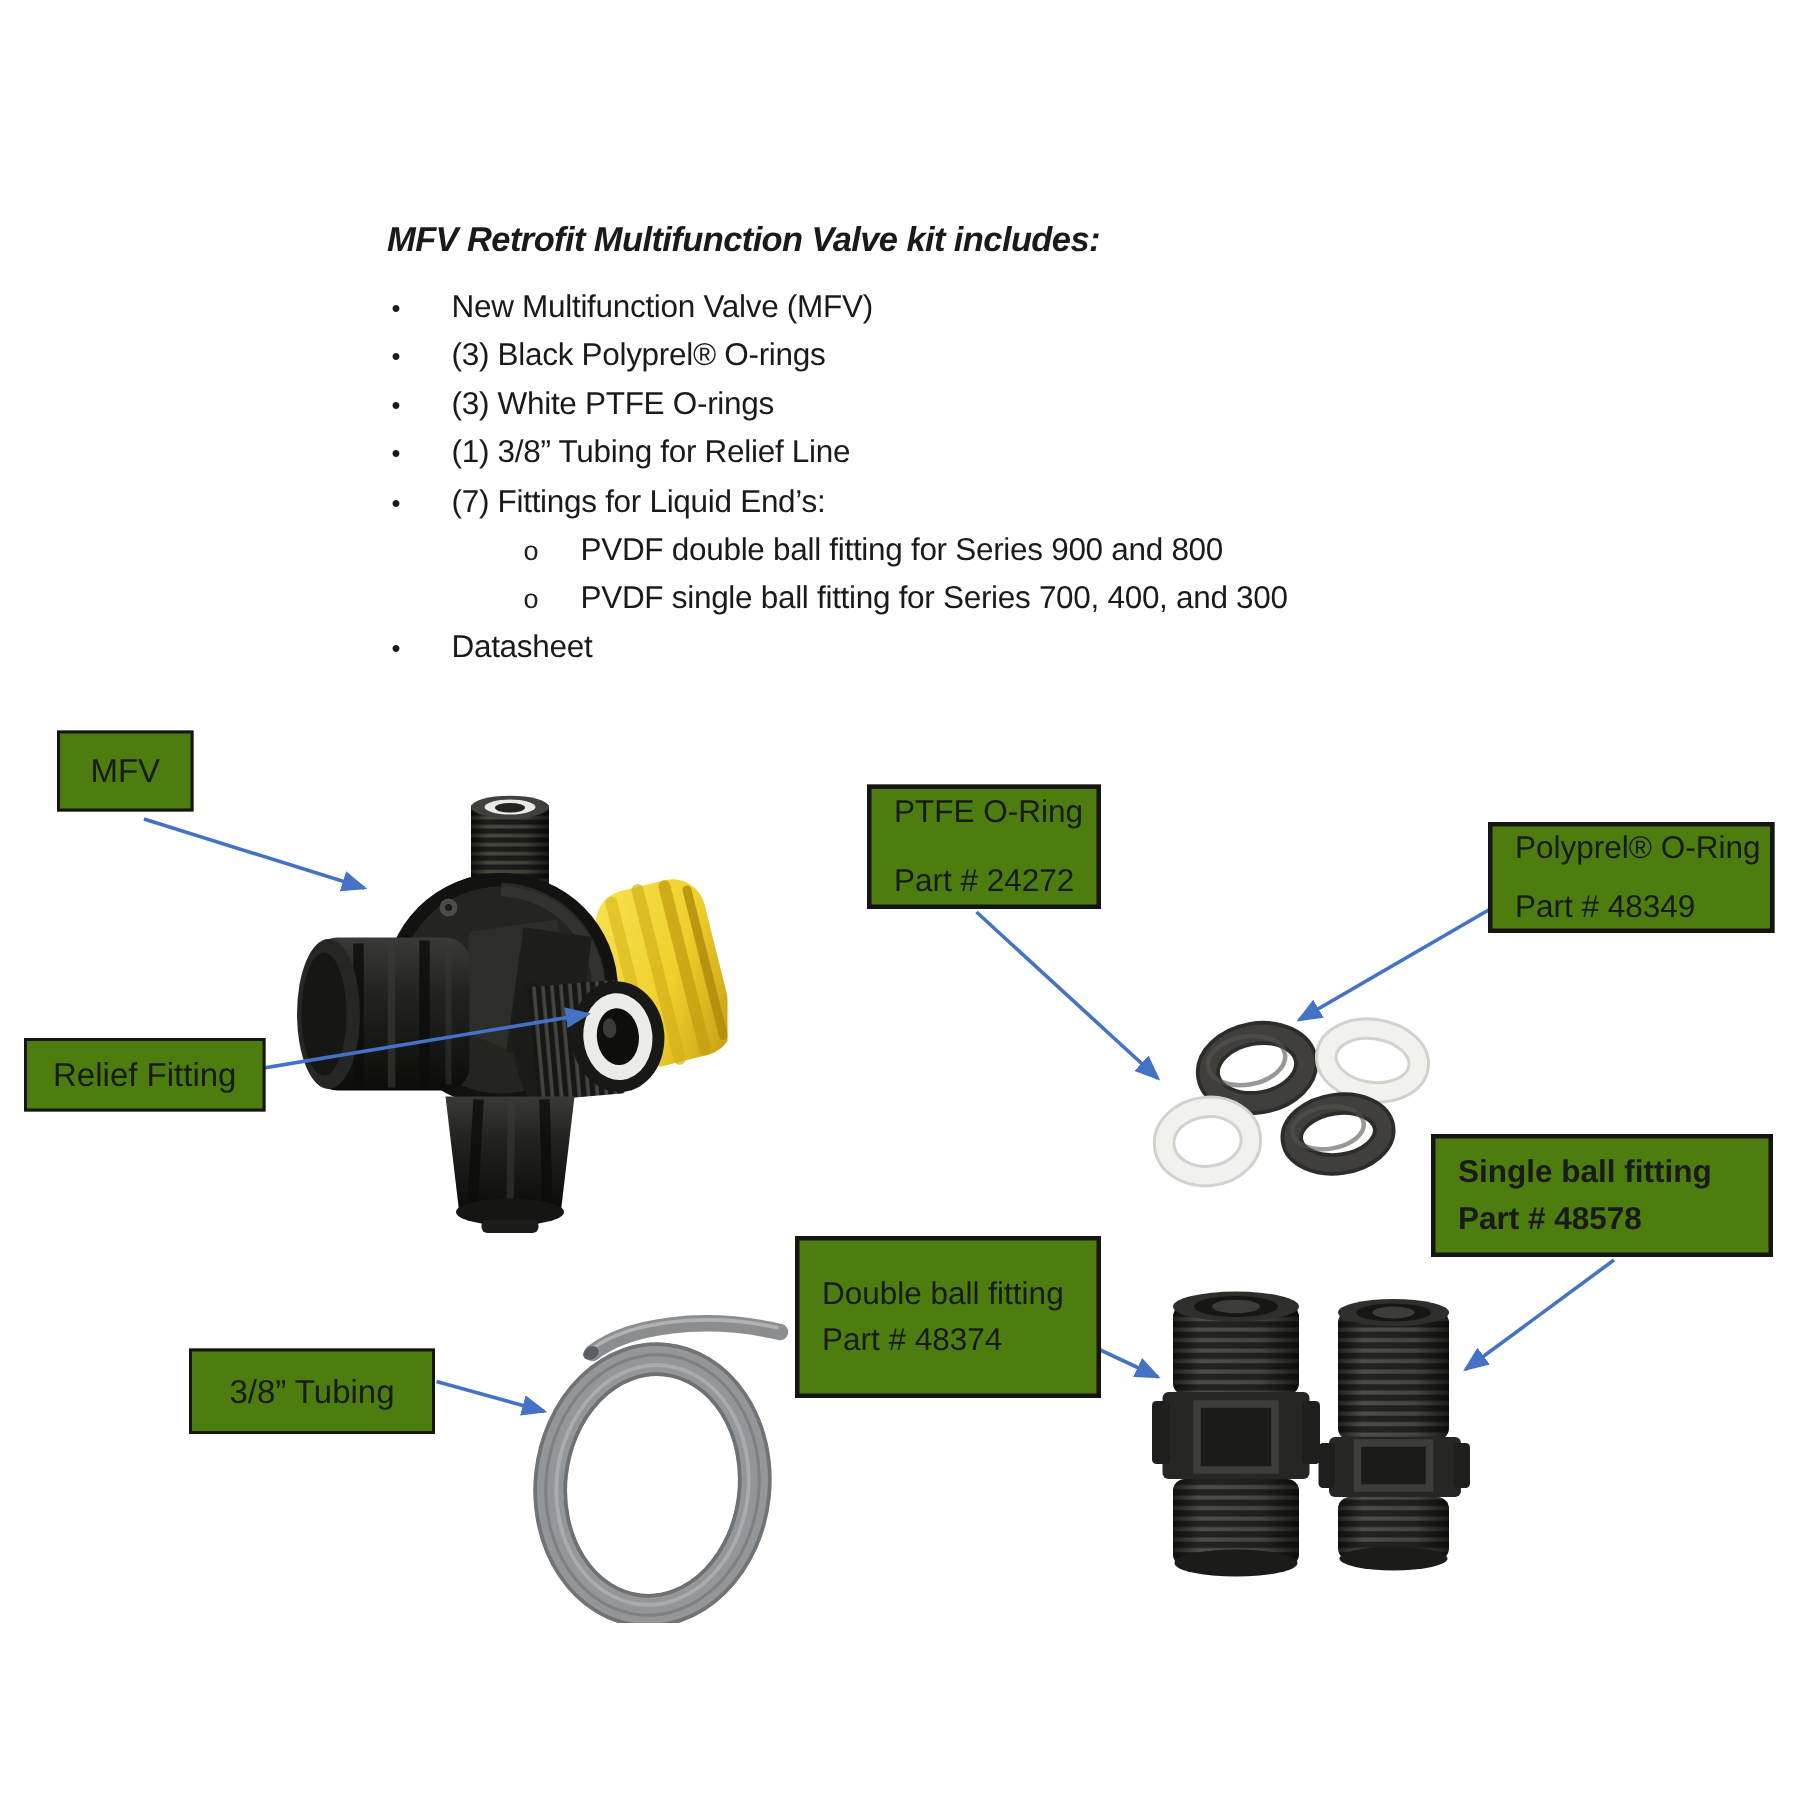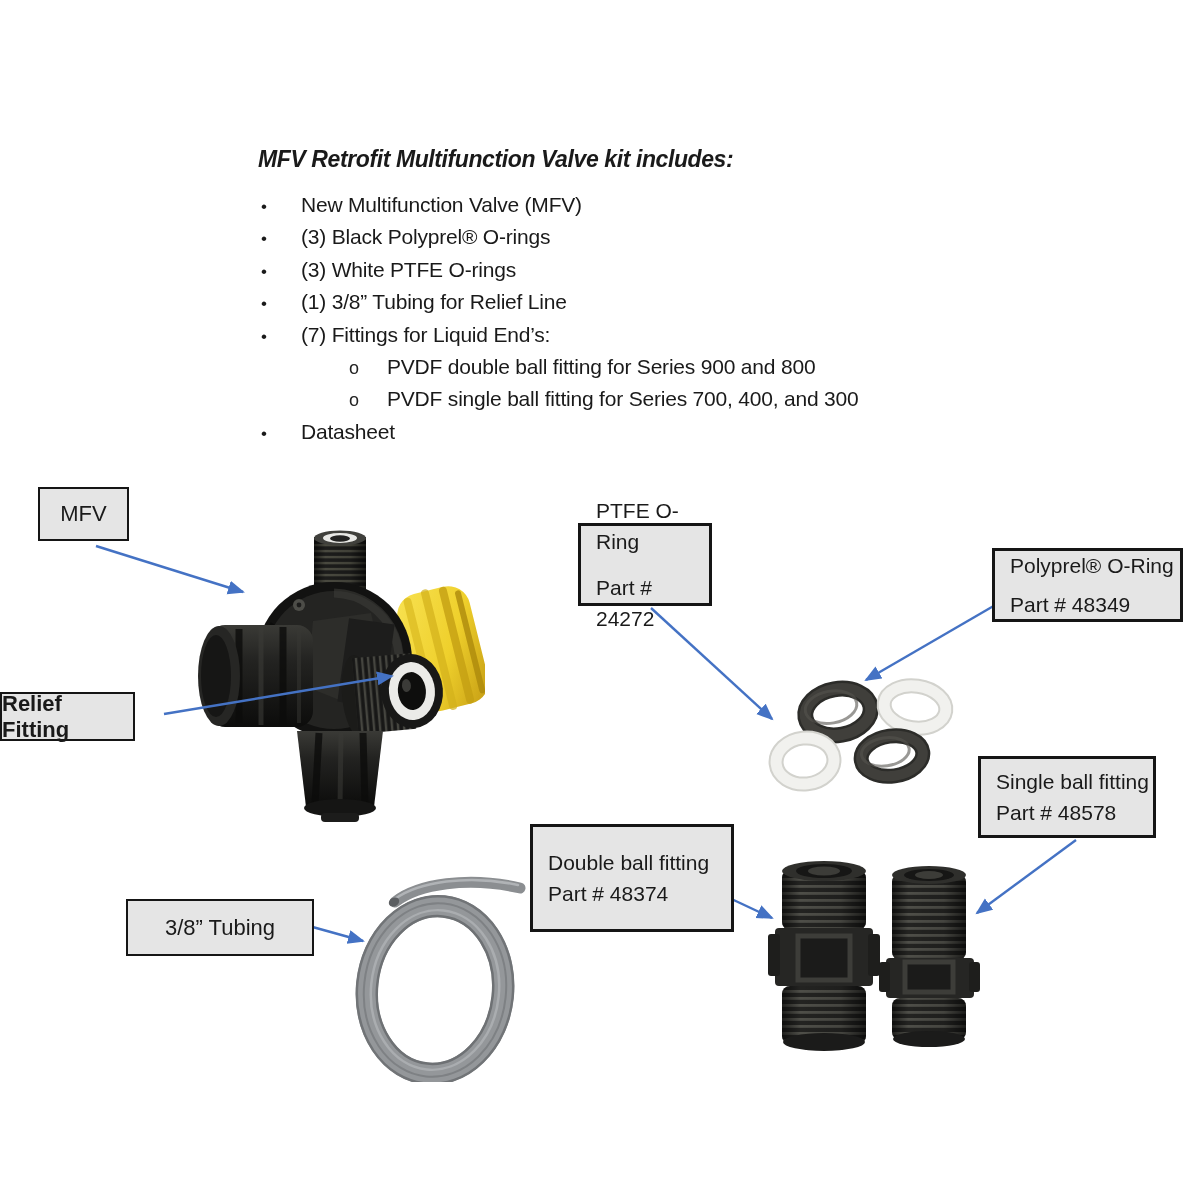--- a/index.html
+++ b/index.html
@@ -8,21 +8,21 @@
     font-family:"Liberation Sans",sans-serif;color:#1a1a1a;padding-left:40px;
   }
   
   .kit-list{position:absolute;left:258px;top:146px;width:700px;letter-spacing:-0.2px;}
   .kit-title{font-size:23px;font-weight:bold;font-style:italic;margin-bottom:20px;letter-spacing:-0.4px;}
   .k-row{display:flex;align-items:baseline;height:32.4px;font-size:21px;}
   .k-row .mk{width:40px;flex:0 0 40px;padding-left:3px;font-size:17px;}
   .k-sub{margin-left:88px;}
   .k-sub .mk{width:38px;flex:0 0 38px;font-size:18px;color:#222;}
   
-  .cbox{position:absolute;background:#e5e5e5;border:2px solid #151515;box-sizing:border-box;
+  .cbox{position:absolute;background:#4d7c0f;border:2px solid #151515;box-sizing:border-box;
         display:flex;align-items:center;justify-content:center;font-size:22px;z-index:5;}
   .cbox.multi{border-width:3px;flex-direction:column;align-items:flex-start;justify-content:center;
         font-size:21px;line-height:31px;padding-left:15px;}
   
   .art{position:absolute;z-index:1;}
   #arrow-layer{position:absolute;left:0;top:0;z-index:4;pointer-events:none;}
 </style>
 </head>
 <body>
 
@@ -238,41 +238,41 @@
     <line x1="997" y1="604" x2="866" y2="680" stroke="#4472C4" stroke-width="2.4" marker-end="url(#ah)"></line>
     <line x1="659" y1="865" x2="772" y2="918" stroke="#4472C4" stroke-width="2.4" marker-end="url(#ah)"></line>
     <line x1="1076" y1="840" x2="977" y2="913" stroke="#4472C4" stroke-width="2.4" marker-end="url(#ah)"></line>
     <line x1="291" y1="921" x2="363" y2="941" stroke="#4472C4" stroke-width="2.4" marker-end="url(#ah)"></line>
   </svg>
 
   <div class="cbox" style="left:38px;top:487px;width:91px;height:54px;">
     <span>MFV</span>
   </div>
 
-  <div class="cbox" style="left:0;top:692px;width:135px;height:49px;font-weight:bold;">
+  <div class="cbox" style="left:16px;top:692px;width:161px;height:49px;">
     <span>Relief Fitting</span>
   </div>
 
-  <div class="cbox multi" style="left:578px;top:523px;width:134px;height:83px;gap:15px;">
+  <div class="cbox multi" style="left:578px;top:523px;width:156px;height:83px;gap:15px;">
     <span>PTFE O-Ring</span>
     <span>Part # 24272</span>
   </div>
 
   <div class="cbox multi" style="left:992px;top:548px;width:191px;height:74px;line-height:29px;justify-content:space-between;">
     <span>Polyprel® O-Ring</span>
     <span>Part # 48349</span>
   </div>
 
   <div class="cbox multi" style="left:530px;top:824px;width:204px;height:108px;">
     <span>Double ball fitting</span>
     <span>Part # 48374</span>
   </div>
 
-  <div class="cbox multi" style="left:978px;top:756px;width:178px;height:82px;">
+  <div class="cbox multi" style="left:954px;top:756px;width:228px;height:82px;font-weight:bold;">
     <span>Single ball fitting</span>
     <span>Part # 48578</span>
   </div>
 
-  <div class="cbox" style="left:126px;top:899px;width:188px;height:57px;">
+  <div class="cbox" style="left:126px;top:899px;width:164px;height:57px;">
     <span>3/8” Tubing</span>
   </div>
 
 </div>
 
 </body></html>

